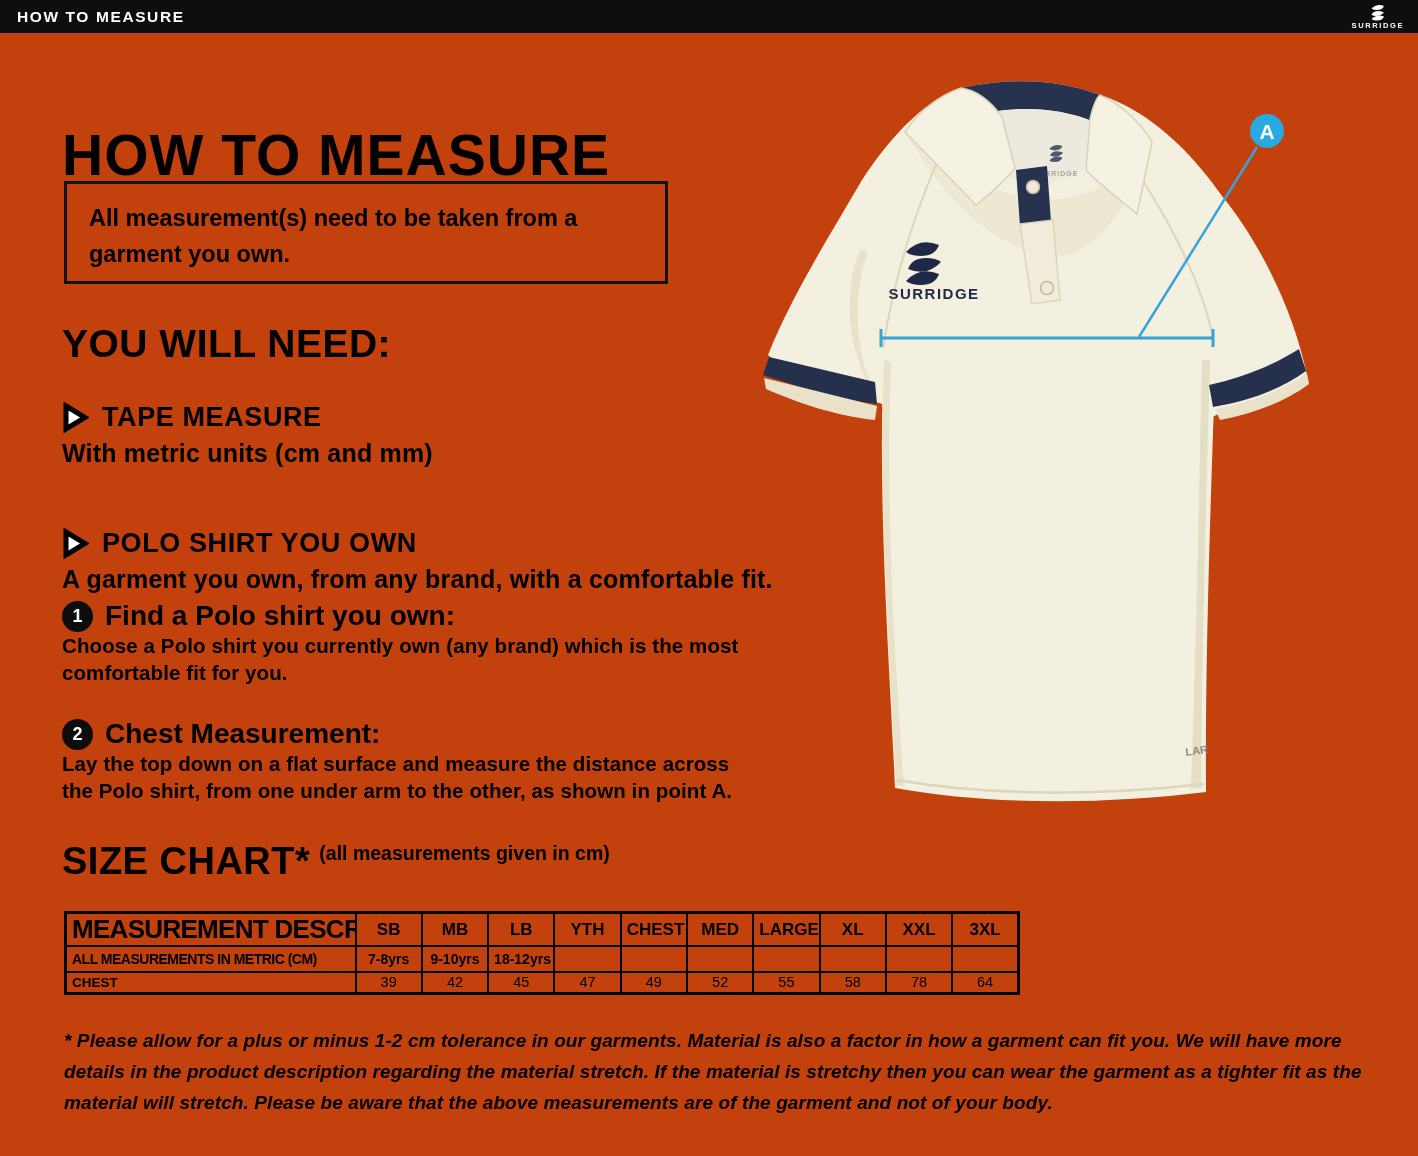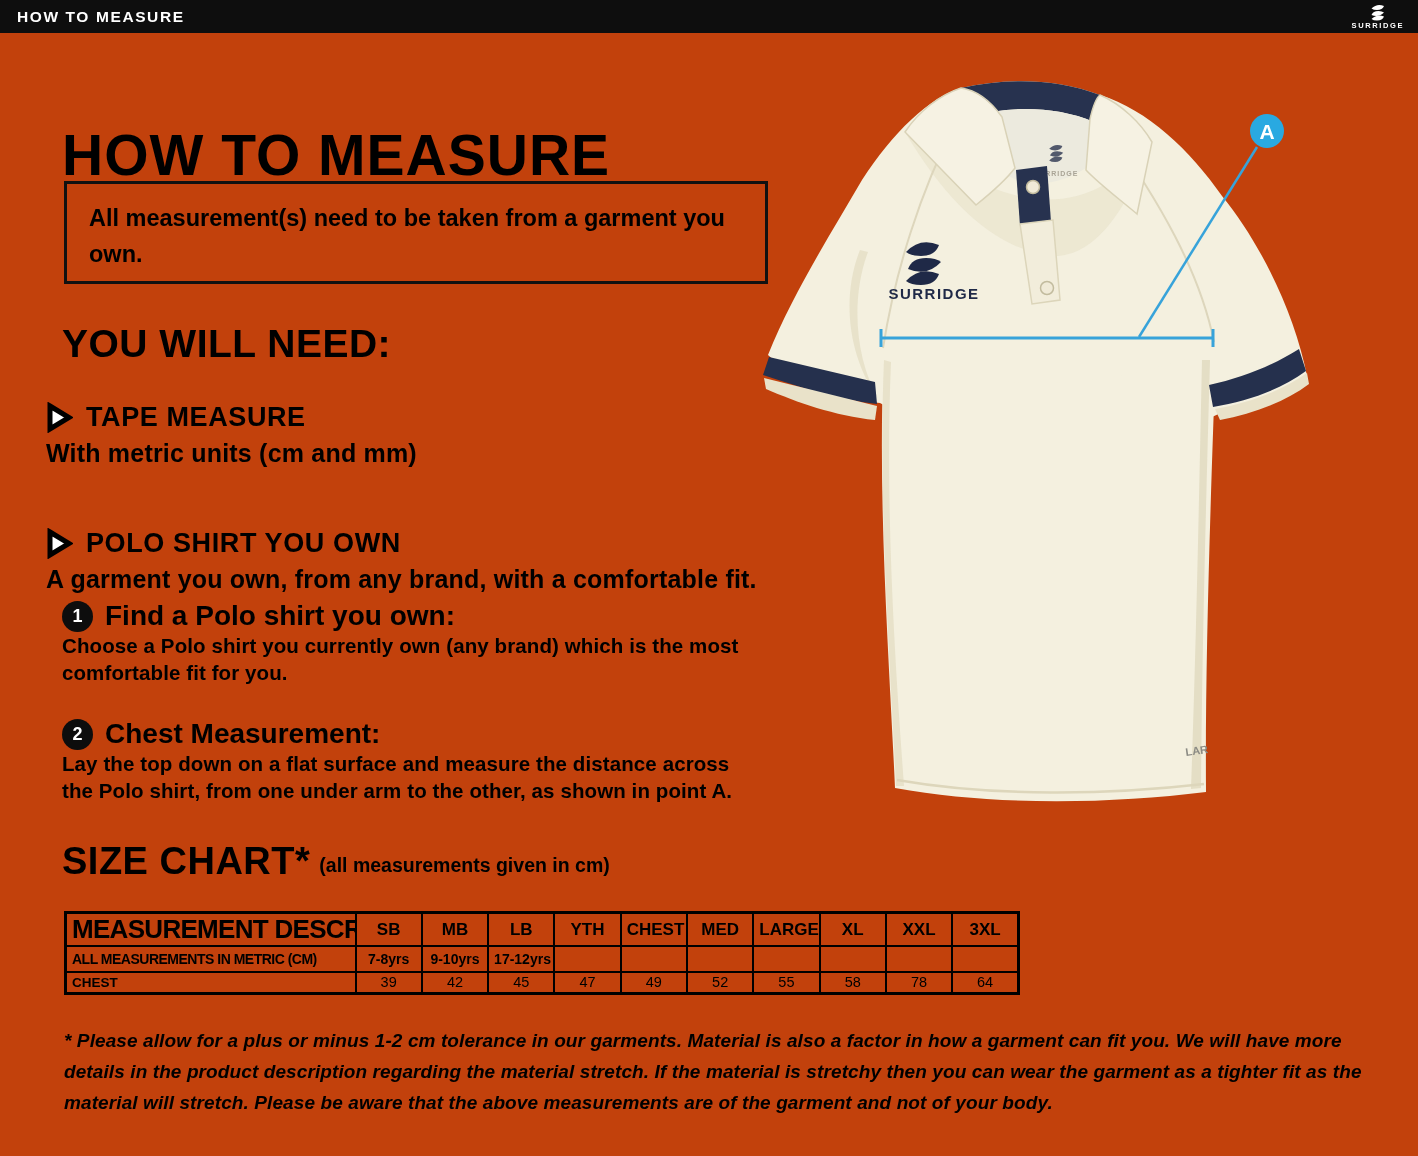--- a/index.html
+++ b/index.html
@@ -8,39 +8,39 @@
 
   
   .topbar{position:absolute;top:0;left:0;width:1418px;height:33px;background:#0e0e0e;
           display:flex;align-items:center;justify-content:space-between;}
   .topbar-title{color:#fff;font-size:15.5px;font-weight:800;letter-spacing:1.6px;margin-left:17px;}
   .topbar-brand{display:flex;flex-direction:column;align-items:center;margin-right:14px;line-height:1;}
   .topbar-brand .brand-word{color:#fff;font-size:7.5px;font-weight:700;letter-spacing:1.6px;margin-top:1px;}
 
   
   .h1{position:absolute;left:62px;top:84px;font-size:57px;font-weight:900;letter-spacing:1px;}
-  .notice{position:absolute;left:64px;top:181px;width:704px;height:103px;box-sizing:border-box;
+  .notice{position:absolute;left:64px;top:181px;width:604px;height:103px;box-sizing:border-box;
           border:3px solid #111;padding:17px 20px 0 22px;font-size:23.5px;font-weight:800;line-height:1.53;}
   .h2{position:absolute;left:62px;top:322px;font-size:39px;font-weight:900;letter-spacing:.5px;}
 
-  .need-item{position:absolute;left:46px;}
+  .need-item{position:absolute;left:62px;}
   .need-item .row{display:flex;align-items:center;gap:13px;}
   .need-title{font-size:27px;font-weight:800;letter-spacing:.6px;}
   .need-desc{font-size:25px;font-weight:700;margin-top:6px;letter-spacing:.2px;}
 
   .step{position:absolute;left:62px;}
   .step .row{display:flex;align-items:center;gap:12px;}
   .step-circle{width:31px;height:31px;border-radius:50%;background:#0d0d0d;color:#fff;
                display:flex;align-items:center;justify-content:center;font-size:18px;font-weight:800;flex:0 0 31px;}
   .step-title{font-size:28px;font-weight:800;}
   .step-body{font-size:20.5px;font-weight:700;line-height:1.34;margin-top:0;max-width:700px;letter-spacing:.1px;}
 
   .sc-head{position:absolute;left:62px;top:840px;display:flex;align-items:flex-end;}
   .sc-title{font-size:38px;font-weight:900;letter-spacing:.5px;}
-  .sc-sub{font-size:19.5px;font-weight:800;margin-left:9px;margin-bottom:6px;}
+  .sc-sub{font-size:19.5px;font-weight:800;margin-left:9px;margin-bottom:18px;}
 
   
   table.size{position:absolute;left:64px;top:911px;width:956px;border-collapse:collapse;
              border:3px solid #000;table-layout:fixed;}
   table.size col.c0{width:290px;}
   table.size th,table.size td{border:2px solid #000;padding:0 5px;white-space:nowrap;overflow:hidden;}
   tr.hrow{height:33px;}
   tr.hrow .desc-h{font-size:26px;font-weight:800;text-align:center;letter-spacing:-0.7px;}
   tr.hrow th{font-size:17px;font-weight:800;text-align:center;}
   tr.r1{height:26px;}
@@ -149,21 +149,21 @@
         <th>XL</th>
         <th>XXL</th>
         <th>3XL</th>
       </tr>
     </thead>
     <tbody>
       <tr class="r1">
         <td>ALL MEASUREMENTS IN METRIC (CM)</td>
         <td>7-8yrs</td>
         <td>9-10yrs</td>
-        <td>17-12yrs</td>
+        <td>18-12yrs</td>
         <td></td>
         <td></td>
         <td></td>
         <td></td>
         <td></td>
         <td></td>
         <td></td>
       </tr>
       <tr class="r2">
         <td>CHEST</td>

